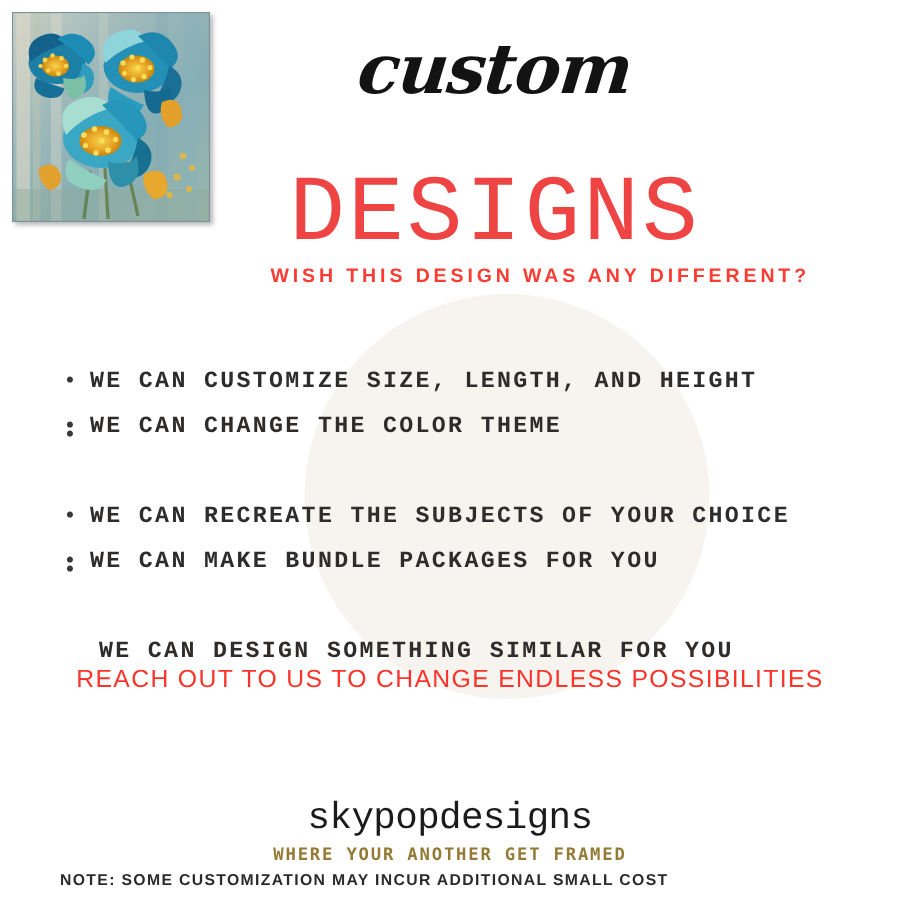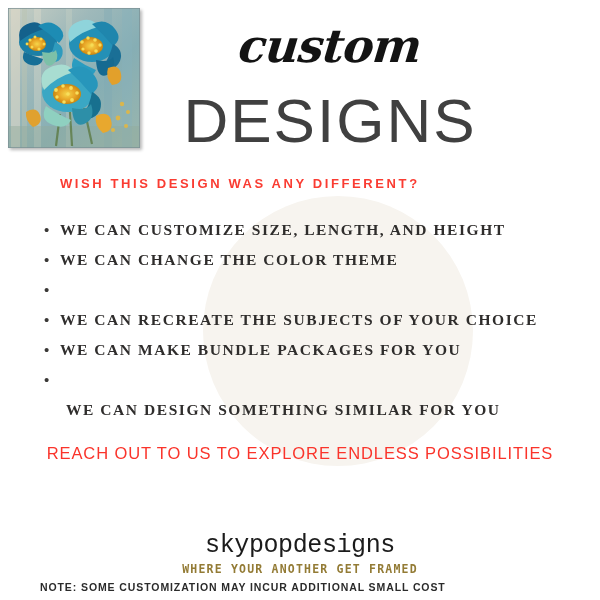--- a/index.html
+++ b/index.html
@@ -60,37 +60,37 @@
     font-size: 46px;
     line-height: 56px;
     color: #131313;
     letter-spacing: -1px;
     transform: skewX(-6deg);
     z-index: 2;
   }
   .headline {
     position: absolute;
     left: 140px;
-    top: 88px;
+    top: 110px;
     width: 380px;
     text-align: center;
-    font-family: Liberation Sans, sans-serif;
+    font-family: Liberation Mono, monospace;
     font-weight: 400;
     font-size: 62px;
     line-height: 66px;
     letter-spacing: 2px;
-    color: #404040;
+    color: #ef4444;
     z-index: 2;
   }
   .subtitle {
     position: absolute;
     left: 60px;
     top: 176px;
     width: 480px;
-    text-align: left;
+    text-align: right;
     font-family: "Liberation Sans", sans-serif;
     font-weight: 700;
     font-size: 13px;
     letter-spacing: 2.6px;
     color: #fa3c32;
     z-index: 2;
   }
 
   
   .feature-list {
@@ -106,27 +106,28 @@
     height: 30px;
   }
   .bullet-dot {
     width: 16px;
     flex: 0 0 16px;
     font-size: 15px;
     line-height: 30px;
     color: #3a3836;
   }
   .feature-text {
-    font-family: Liberation Serif, serif;
+    font-family: Liberation Mono, monospace;
     font-weight: 700;
     font-size: 15.5px;
     line-height: 30px;
     letter-spacing: 1.55px;
     color: #2f2d2c;
     white-space: nowrap;
+    margin-top: 24px;
   }
   .feature-row.continuation .bullet-dot { color: transparent; }
   .feature-row.continuation .feature-text { padding-left: 6px; }
 
   
   .cta {
     position: absolute;
     left: 20px;
     top: 444px;
     width: 560px;
@@ -320,19 +321,19 @@
     </div>
     <div class="feature-row">
       <span class="bullet-dot">•</span>
     </div>
     <div class="feature-row continuation">
       <span class="bullet-dot"></span>
       <span class="feature-text">WE CAN DESIGN SOMETHING SIMILAR FOR YOU</span>
     </div>
   </div>
 
-  <div class="cta">REACH OUT TO US TO EXPLORE ENDLESS POSSIBILITIES</div>
+  <div class="cta">REACH OUT TO US TO CHANGE ENDLESS POSSIBILITIES</div>
 
   <div class="brand">skypopdesigns</div>
   <div class="tagline">WHERE YOUR ANOTHER GET FRAMED</div>
   <div class="note">NOTE: SOME CUSTOMIZATION MAY INCUR ADDITIONAL SMALL COST</div>
 
 </div>
 
 </body></html>

